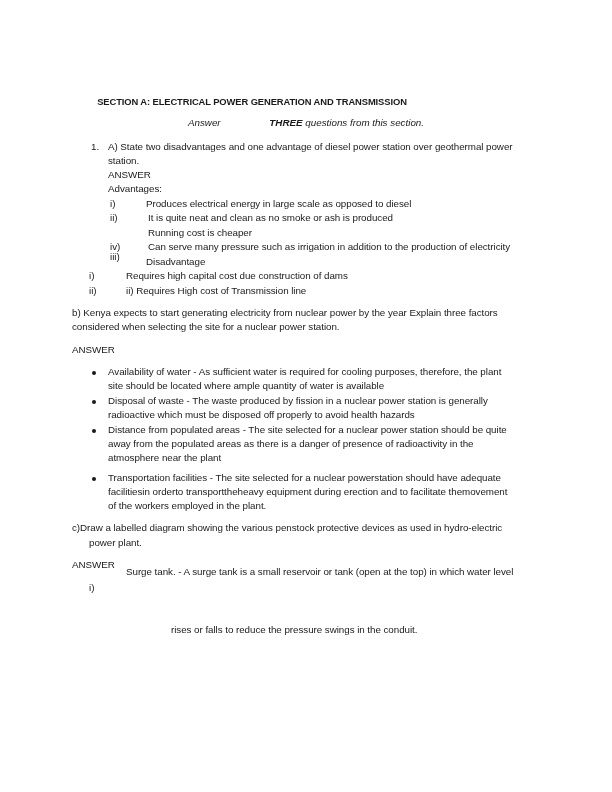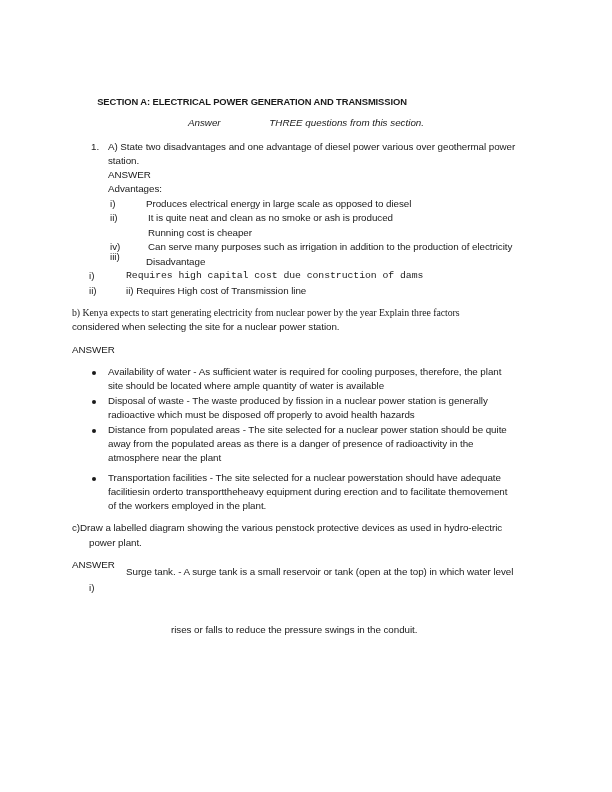--- a/index.html
+++ b/index.html
@@ -11,62 +11,62 @@
     }
     .abs { position: absolute; white-space: nowrap; }
     .title {
       left: 0; width: 504px; top: 96px; text-align: center;
       font-weight: bold; font-size: 9.4px; letter-spacing: -0.1px;
     }
     .subtitle {
       left: 0; width: 612px; top: 117px; text-align: center;
       font-style: italic; font-size: 9.8px;
     }
-    .subtitle b { font-weight: normal; margin-left: 46px; }
+    .subtitle b { font-weight: bold; margin-left: 46px; }
     .line { font-size: 9.8px; letter-spacing: -0.05px; }
     .bullet-dot {
       position: absolute; width: 4px; height: 4px; border-radius: 50%;
       background: #1a1a1a;
     }
   </style>
 </head>
 <body>
 
 <div>
 
   <div class="abs title">SECTION A: ELECTRICAL POWER GENERATION AND TRANSMISSION</div>
   <div class="abs subtitle"><span>Answer </span><b>THREE</b><span> questions from this section.</span></div>
 
   <div class="abs line" style="left:91px; top:141px;">1.</div>
-  <div class="abs line" style="left:108px; top:141px;">A) State two disadvantages and one advantage of diesel power various over geothermal power</div>
+  <div class="abs line" style="left:108px; top:141px;">A) State two disadvantages and one advantage of diesel power station over geothermal power</div>
   <div class="abs line" style="left:108px; top:155px;">station.</div>
   <div class="abs line" style="left:108px; top:169px;">ANSWER</div>
   <div class="abs line" style="left:108px; top:183px;">Advantages:</div>
 
   <div class="abs line" style="left:110px; top:198px;">i)</div>
   <div class="abs line" style="left:146px; top:198px;">Produces electrical energy in large scale as opposed to diesel</div>
 
   <div class="abs line" style="left:110px; top:212px;">ii)</div>
   <div class="abs line" style="left:148px; top:212px;">It is quite neat and clean as no smoke or ash is produced</div>
 
   <div class="abs line" style="left:110px; top:227px;margin-top:24px;">iii)</div>
   <div class="abs line" style="left:148px; top:227px;">Running cost is cheaper</div>
 
   <div class="abs line" style="left:110px; top:241px;">iv)</div>
-  <div class="abs line" style="left:148px; top:241px;">Can serve many purposes such as irrigation in addition to the production of electricity</div>
+  <div class="abs line" style="left:148px; top:241px;">Can serve many pressure such as irrigation in addition to the production of electricity</div>
 
   <div class="abs line" style="left:146px; top:256px;">Disadvantage</div>
 
   <div class="abs line" style="left:89px; top:270px;">i)</div>
-  <div class="abs line" style="left:126px; top:270px;font-family:Liberation Mono, monospace;">Requires high capital cost due construction of dams</div>
+  <div class="abs line" style="left:126px; top:270px;">Requires high capital cost due construction of dams</div>
 
   <div class="abs line" style="left:89px; top:285px;">ii)</div>
   <div class="abs line" style="left:126px; top:285px;">ii) Requires High cost of Transmission line</div>
 
-  <div class="abs line" style="left:72px; top:307px;font-family:Liberation Serif, serif;">b) Kenya expects to start generating electricity from nuclear power by the year Explain three factors</div>
+  <div class="abs line" style="left:72px; top:307px;">b) Kenya expects to start generating electricity from nuclear power by the year Explain three factors</div>
   <div class="abs line" style="left:72px; top:321px;">considered when selecting the site for a nuclear power station.</div>
   <div class="abs line" style="left:72px; top:344px;">ANSWER</div>
 
   <div class="bullet-dot" style="left:92px; top:371px;"></div>
   <div class="abs line" style="left:108px; top:366px;">Availability of water -  As sufficient water is required for cooling purposes, therefore, the plant</div>
   <div class="abs line" style="left:108px; top:380px;">site should be located where ample quantity of water is available</div>
 
   <div class="bullet-dot" style="left:92px; top:400px;"></div>
   <div class="abs line" style="left:108px; top:395px;">Disposal of waste - The waste produced by fission in a nuclear power station is generally</div>
   <div class="abs line" style="left:108px; top:409px;">radioactive which must be disposed off properly to avoid health hazards</div>

